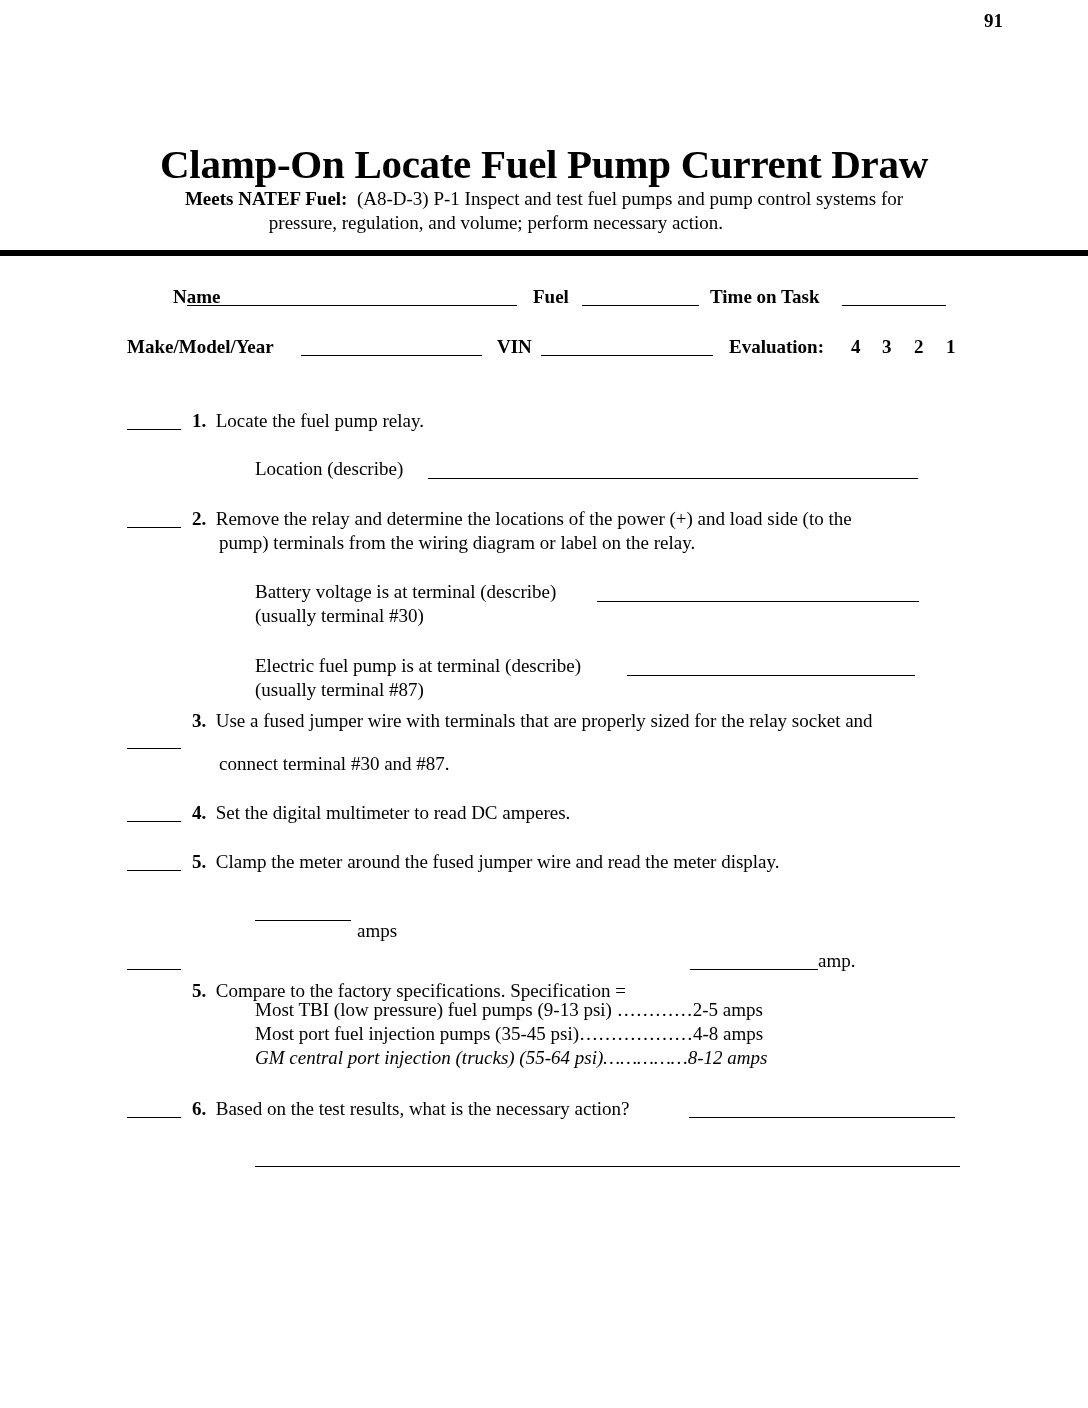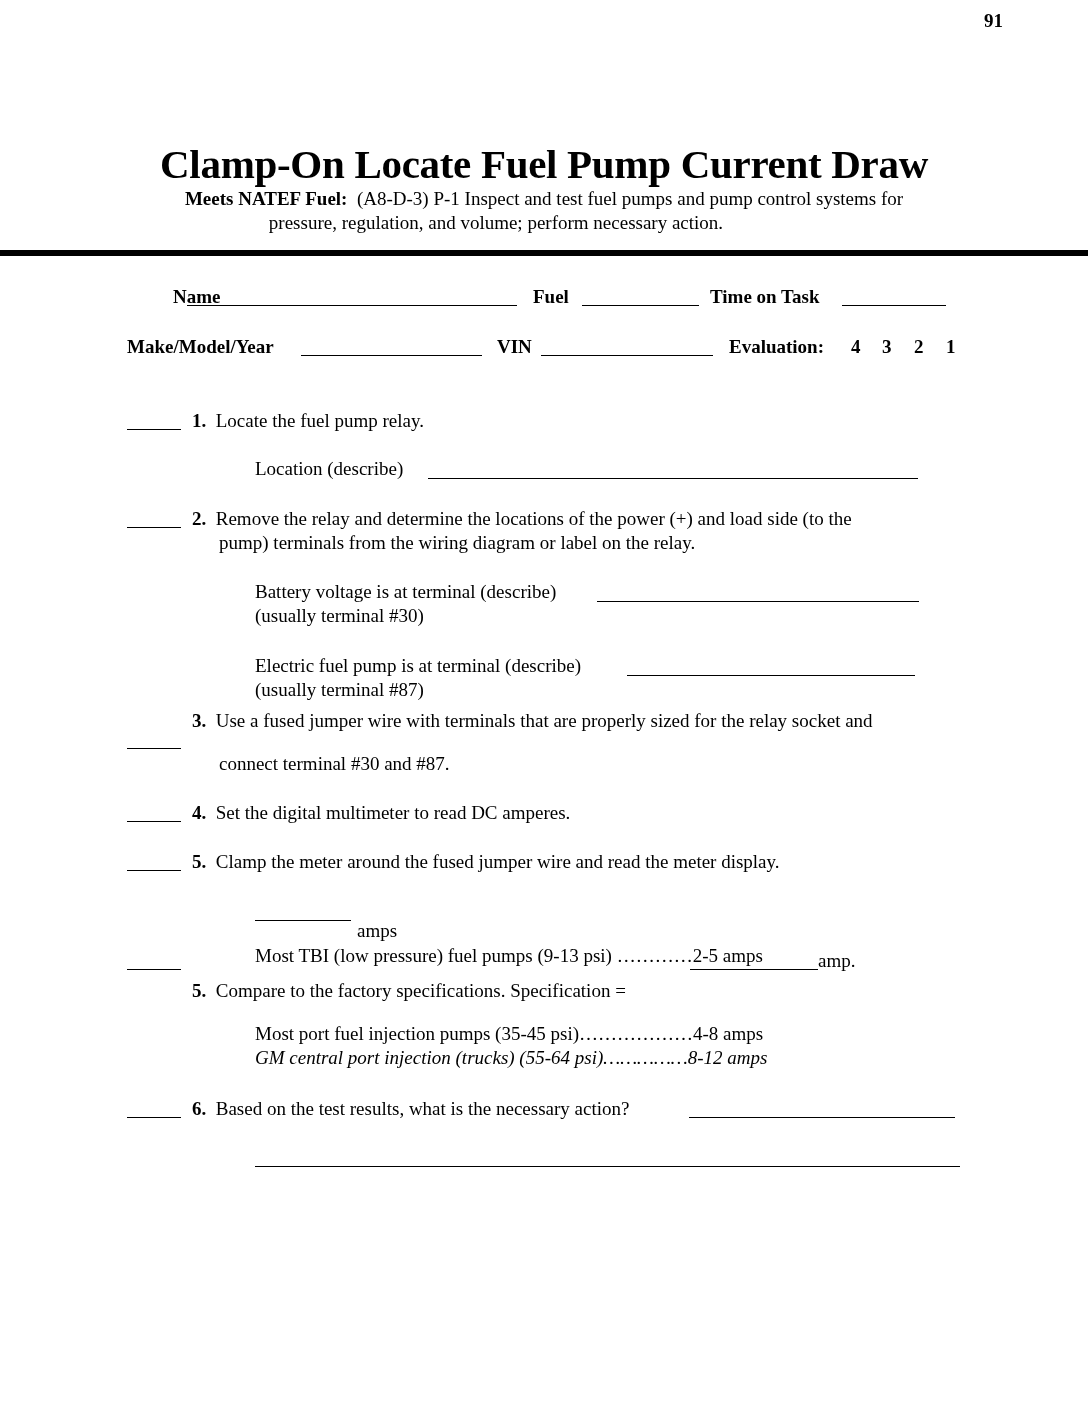--- a/index.html
+++ b/index.html
@@ -73,20 +73,20 @@
 <div class="blank" style="left:127px; top:870px; width:54px;"></div>
 <div class="abs txt" style="left:192px; top:851px;"><span class="num">5.</span>&nbsp; <span>Clamp the meter around the fused jumper wire and read the meter display.</span></div>
 <div class="blank" style="left:255px; top:920px; width:96px;"></div>
 <div class="abs txt" style="left:357px; top:920px;">amps</div>
 
 <div class="blank" style="left:127px; top:969px; width:54px;"></div>
 <div class="abs txt" style="left:192px; top:950px;margin-top:30px;"><span class="num">5.</span>&nbsp; <span>Compare to the factory specifications.  Specification =</span></div>
 <div class="blank" style="left:690px; top:969px; width:128px;"></div>
 <div class="abs txt" style="left:818px; top:950px;">amp.</div>
 
-<div class="abs txt" style="left:255px; top:945px;">Most TBI (low pressure) fuel pumps (9-13 psi) …………2-5 amps</div>
+<div class="abs txt" style="left:255px; top:999px;">Most TBI (low pressure) fuel pumps (9-13 psi) …………2-5 amps</div>
 <div class="abs txt" style="left:255px; top:1023px;">Most port fuel injection pumps (35-45 psi)………………4-8 amps</div>
 <div class="abs txt" style="left:255px; top:1047px;font-style:italic;">GM central port injection (trucks) (55-64 psi)……………8-12 amps</div>
 
 <div class="blank" style="left:127px; top:1117px; width:54px;"></div>
 <div class="abs txt" style="left:192px; top:1098px;text-align:center;"><span class="num">6.</span>&nbsp; <span>Based on the test results, what is the necessary action?</span></div>
 <div class="blank" style="left:689px; top:1117px; width:266px;"></div>
 <div class="blank" style="left:255px; top:1166px; width:705px;"></div>
 
 </body></html>

